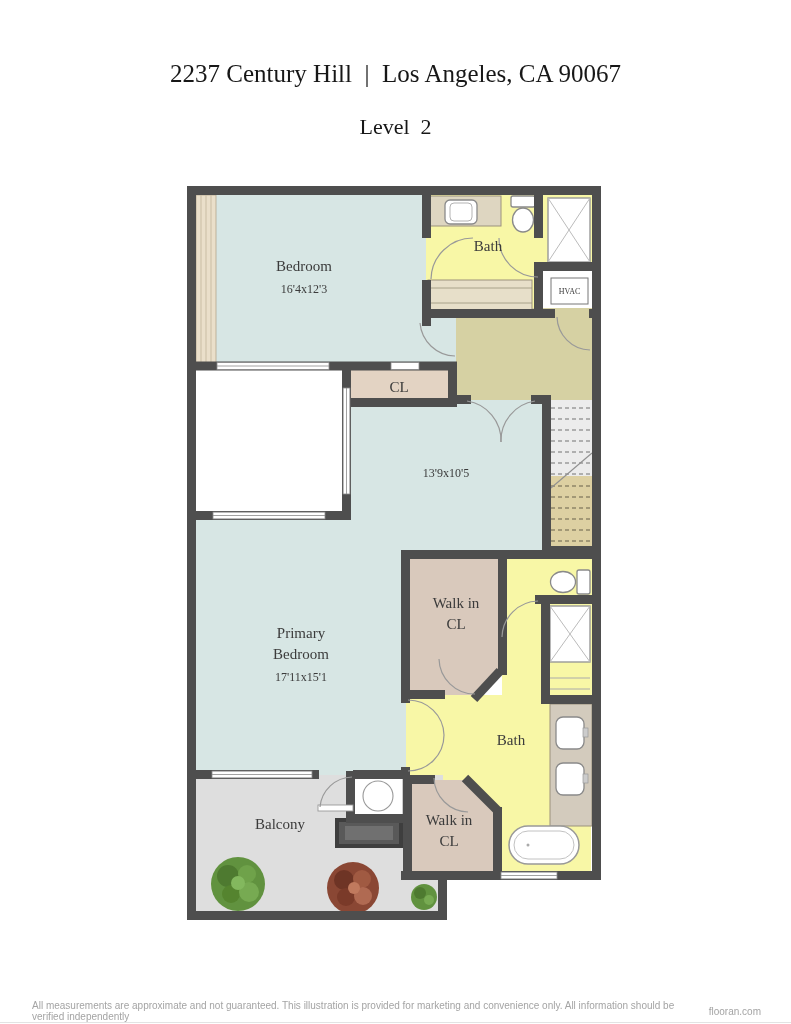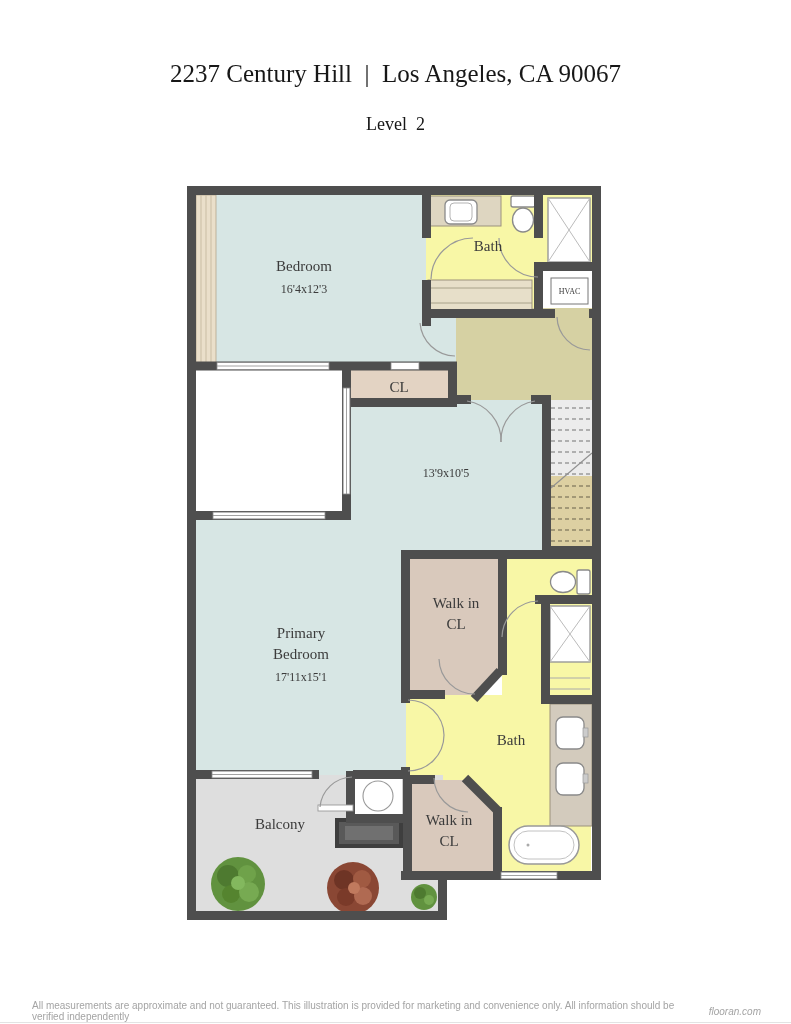--- a/index.html
+++ b/index.html
@@ -1,26 +1,26 @@
 <!DOCTYPE html>
 <html><head>
 <meta charset="utf-8">
 <style>
   html,body{margin:0;padding:0;background:#fff;}
   .page{position:relative;width:791px;height:1024px;background:#ffffff;overflow:hidden;
         font-family:"Liberation Serif",serif;}
   .title{position:absolute;top:60px;left:0;width:791px;text-align:center;
          font-size:25px;color:#171717;white-space:pre;}
   .subtitle{position:absolute;top:114px;left:0;width:791px;text-align:center;
-            font-size:18px;color:#171717;white-space:pre;}
+            font-size:22px;color:#171717;white-space:pre;}
   .plan{position:absolute;left:187px;top:186px;}
   .footer{position:absolute;left:32px;right:30px;top:1000px;display:flex;
           justify-content:space-between;align-items:center;
           font-family:"Liberation Sans",sans-serif;font-size:10px;color:#a4a4a4;}
-  .footer .brand{margin-left:8px;white-space:nowrap;font-style:italic;}
+  .footer .brand{margin-left:8px;white-space:nowrap;}
   .bottom-rule{position:absolute;left:0;top:1022px;width:791px;height:1px;background:#e3e3e3;}
   
   .wall{stroke:#4e4e4e;stroke-width:9;stroke-linecap:butt;}
   .win{fill:#ffffff;stroke:#8a8a8a;stroke-width:0.8;}
   .winline{stroke:#8a8a8a;stroke-width:0.8;}
   .door{fill:none;stroke:#999999;stroke-width:1.2;}
   .fix{fill:#ffffff;stroke:#8a8a8a;stroke-width:1.3;}
   .fixline{stroke:#aaaaaa;stroke-width:1;}
   .tread{stroke:#9a9a9a;stroke-width:1.4;stroke-dasharray:4,3;}
   .tread2{stroke:#8f8568;stroke-width:1.4;stroke-dasharray:4,3;}

